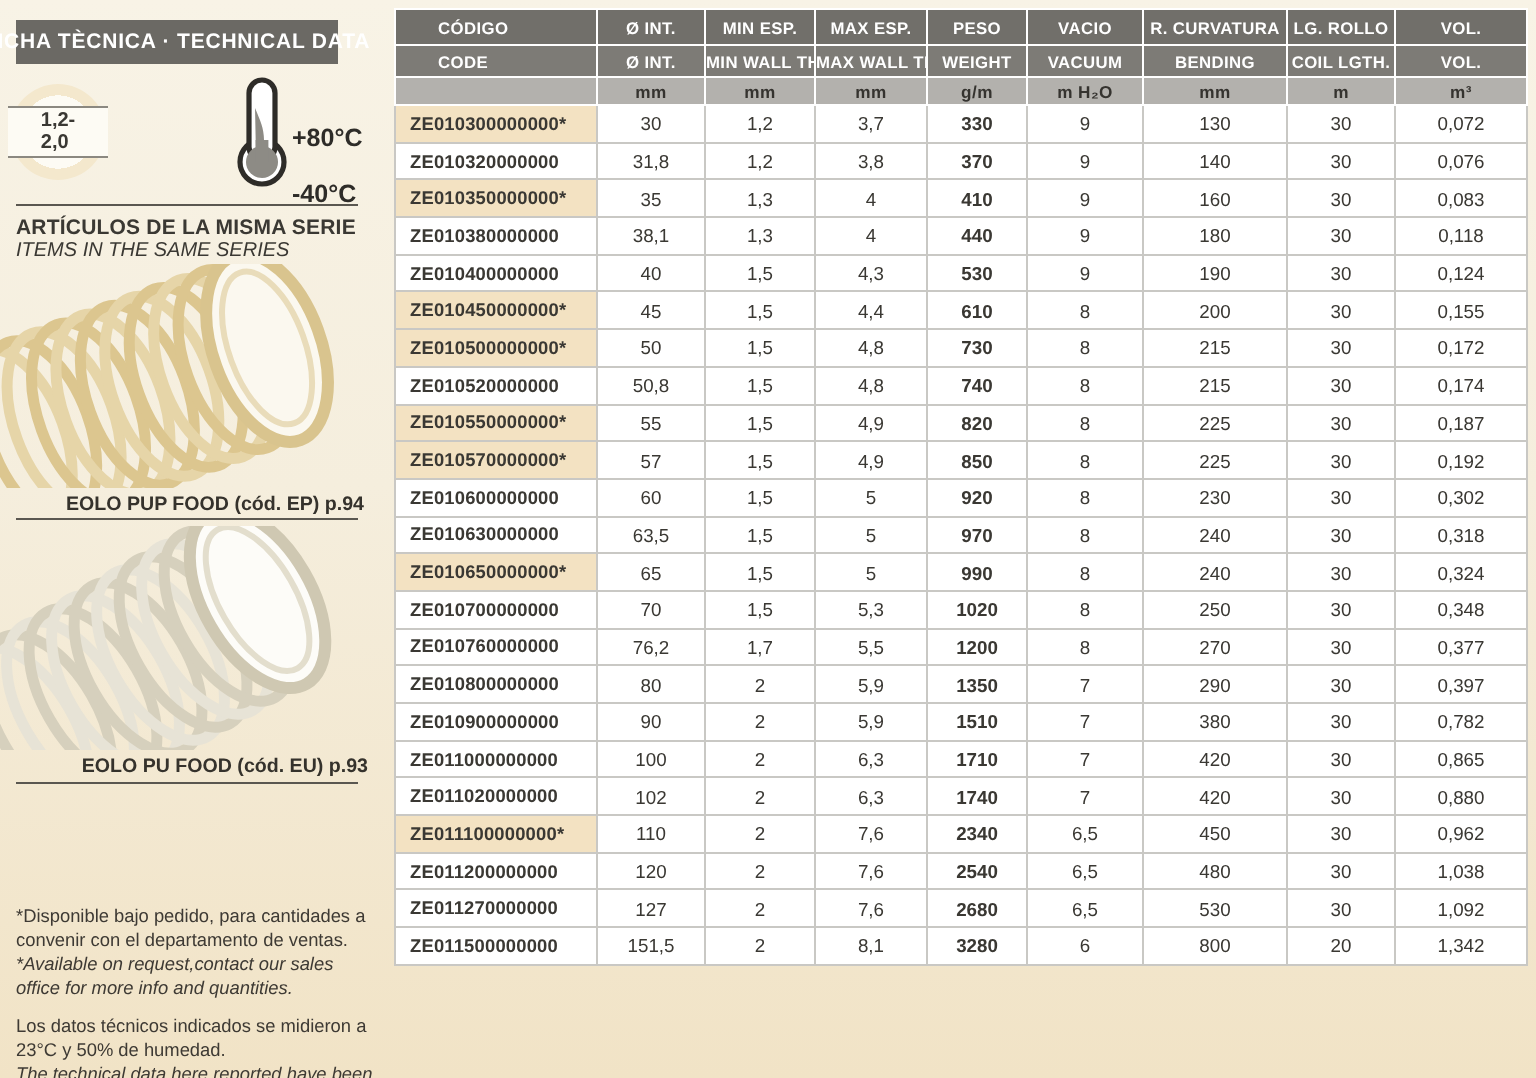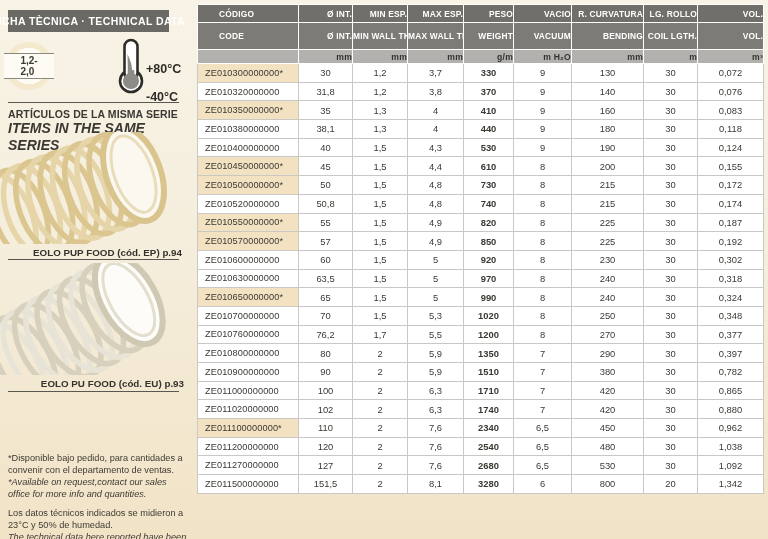--- a/index.html
+++ b/index.html
@@ -28,48 +28,48 @@
     border-top:1px solid #8b8880; border-bottom:1px solid #8b8880; padding:1px 16px;
     background:#fdfbf4;
   }
   .thermo { position:absolute; left:117px; top:36px; }
   .temps { position:absolute; left:146px; top:40px; width:46px; }
   .temp-high, .temp-low { font-size:12.5px; font-weight:bold; color:#2e2c28; display:block;margin-top:22px; }
   .temp-low { margin-top:14px; }
   .divider { position:absolute; left:8px; width:171px; height:0; border-top:1px solid #5a5750; }
   .series-head { position:absolute; left:8px; top:108px; width:185px; line-height:1.18; }
   .series-es { font-size:10.5px; font-weight:bold; letter-spacing:.1px; }
-  .series-en { font-size:14px; font-weight:bold; font-style:italic; }
+  .series-en { font-size:10px; font-weight:normal; font-style:italic; }
   .hose-fig { position:absolute; left:0; }
   .hose-caption {
     position:absolute; right:12px; bottom:0; font-size:9.8px; font-weight:bold;
     color:#35322c; white-space:nowrap;
   }
   .footnotes { position:absolute; left:8px; top:453px; width:182px; }
   .footnotes p { font-size:9.2px; line-height:1.3; color:#3e3a34; }
   .footnotes p.it { font-style:italic; }
   .footnotes p.gap { margin-top:7px; }
 
   
   .table-wrap { position:absolute; left:197px; top:4px; }
   table { border-collapse:collapse; table-layout:fixed; width:566px; }
   thead th {
     font-size:8.4px; font-weight:bold; color:#fff; letter-spacing:.2px;
-    border:1px solid #fff; text-align:right; overflow:hidden; white-space:nowrap;
+    border:1px solid #fff; text-align:center; overflow:hidden; white-space:nowrap;
   }
   thead tr.h-es th { background:#716f6a; height:18px; }
-  thead tr.h-en th { background:#7d7b76; height:27px; }
+  thead tr.h-en th { background:#7d7b76; height:16px; }
   thead tr.h-unit th { background:#b3b1ad; color:#35332f; height:14px; font-size:8.6px; }
   thead th.left { text-align:left; padding-left:21px; }
   tbody td {
     background:#fff; border:1px solid #c9c8c4; height:18.7px;
     font-size:9.4px; color:#3a3833; text-align:center; white-space:nowrap; overflow:hidden;
   }
   tbody td.code {
-    text-align:left; padding-left:7px; font-weight:normal; font-size:9.2px; letter-spacing:.1px;
+    text-align:left; padding-left:7px; font-weight:bold; font-size:9.2px; letter-spacing:.1px;
   }
   tbody td.code.hl { background:#f3e2c2; }
   tbody td.peso { font-weight:bold; }
 </style>
 </head>
 <body>
 
 <aside class="sidebar">
 
   <div class="titlebar">FICHA TÈCNICA · TECHNICAL DATA</div>

